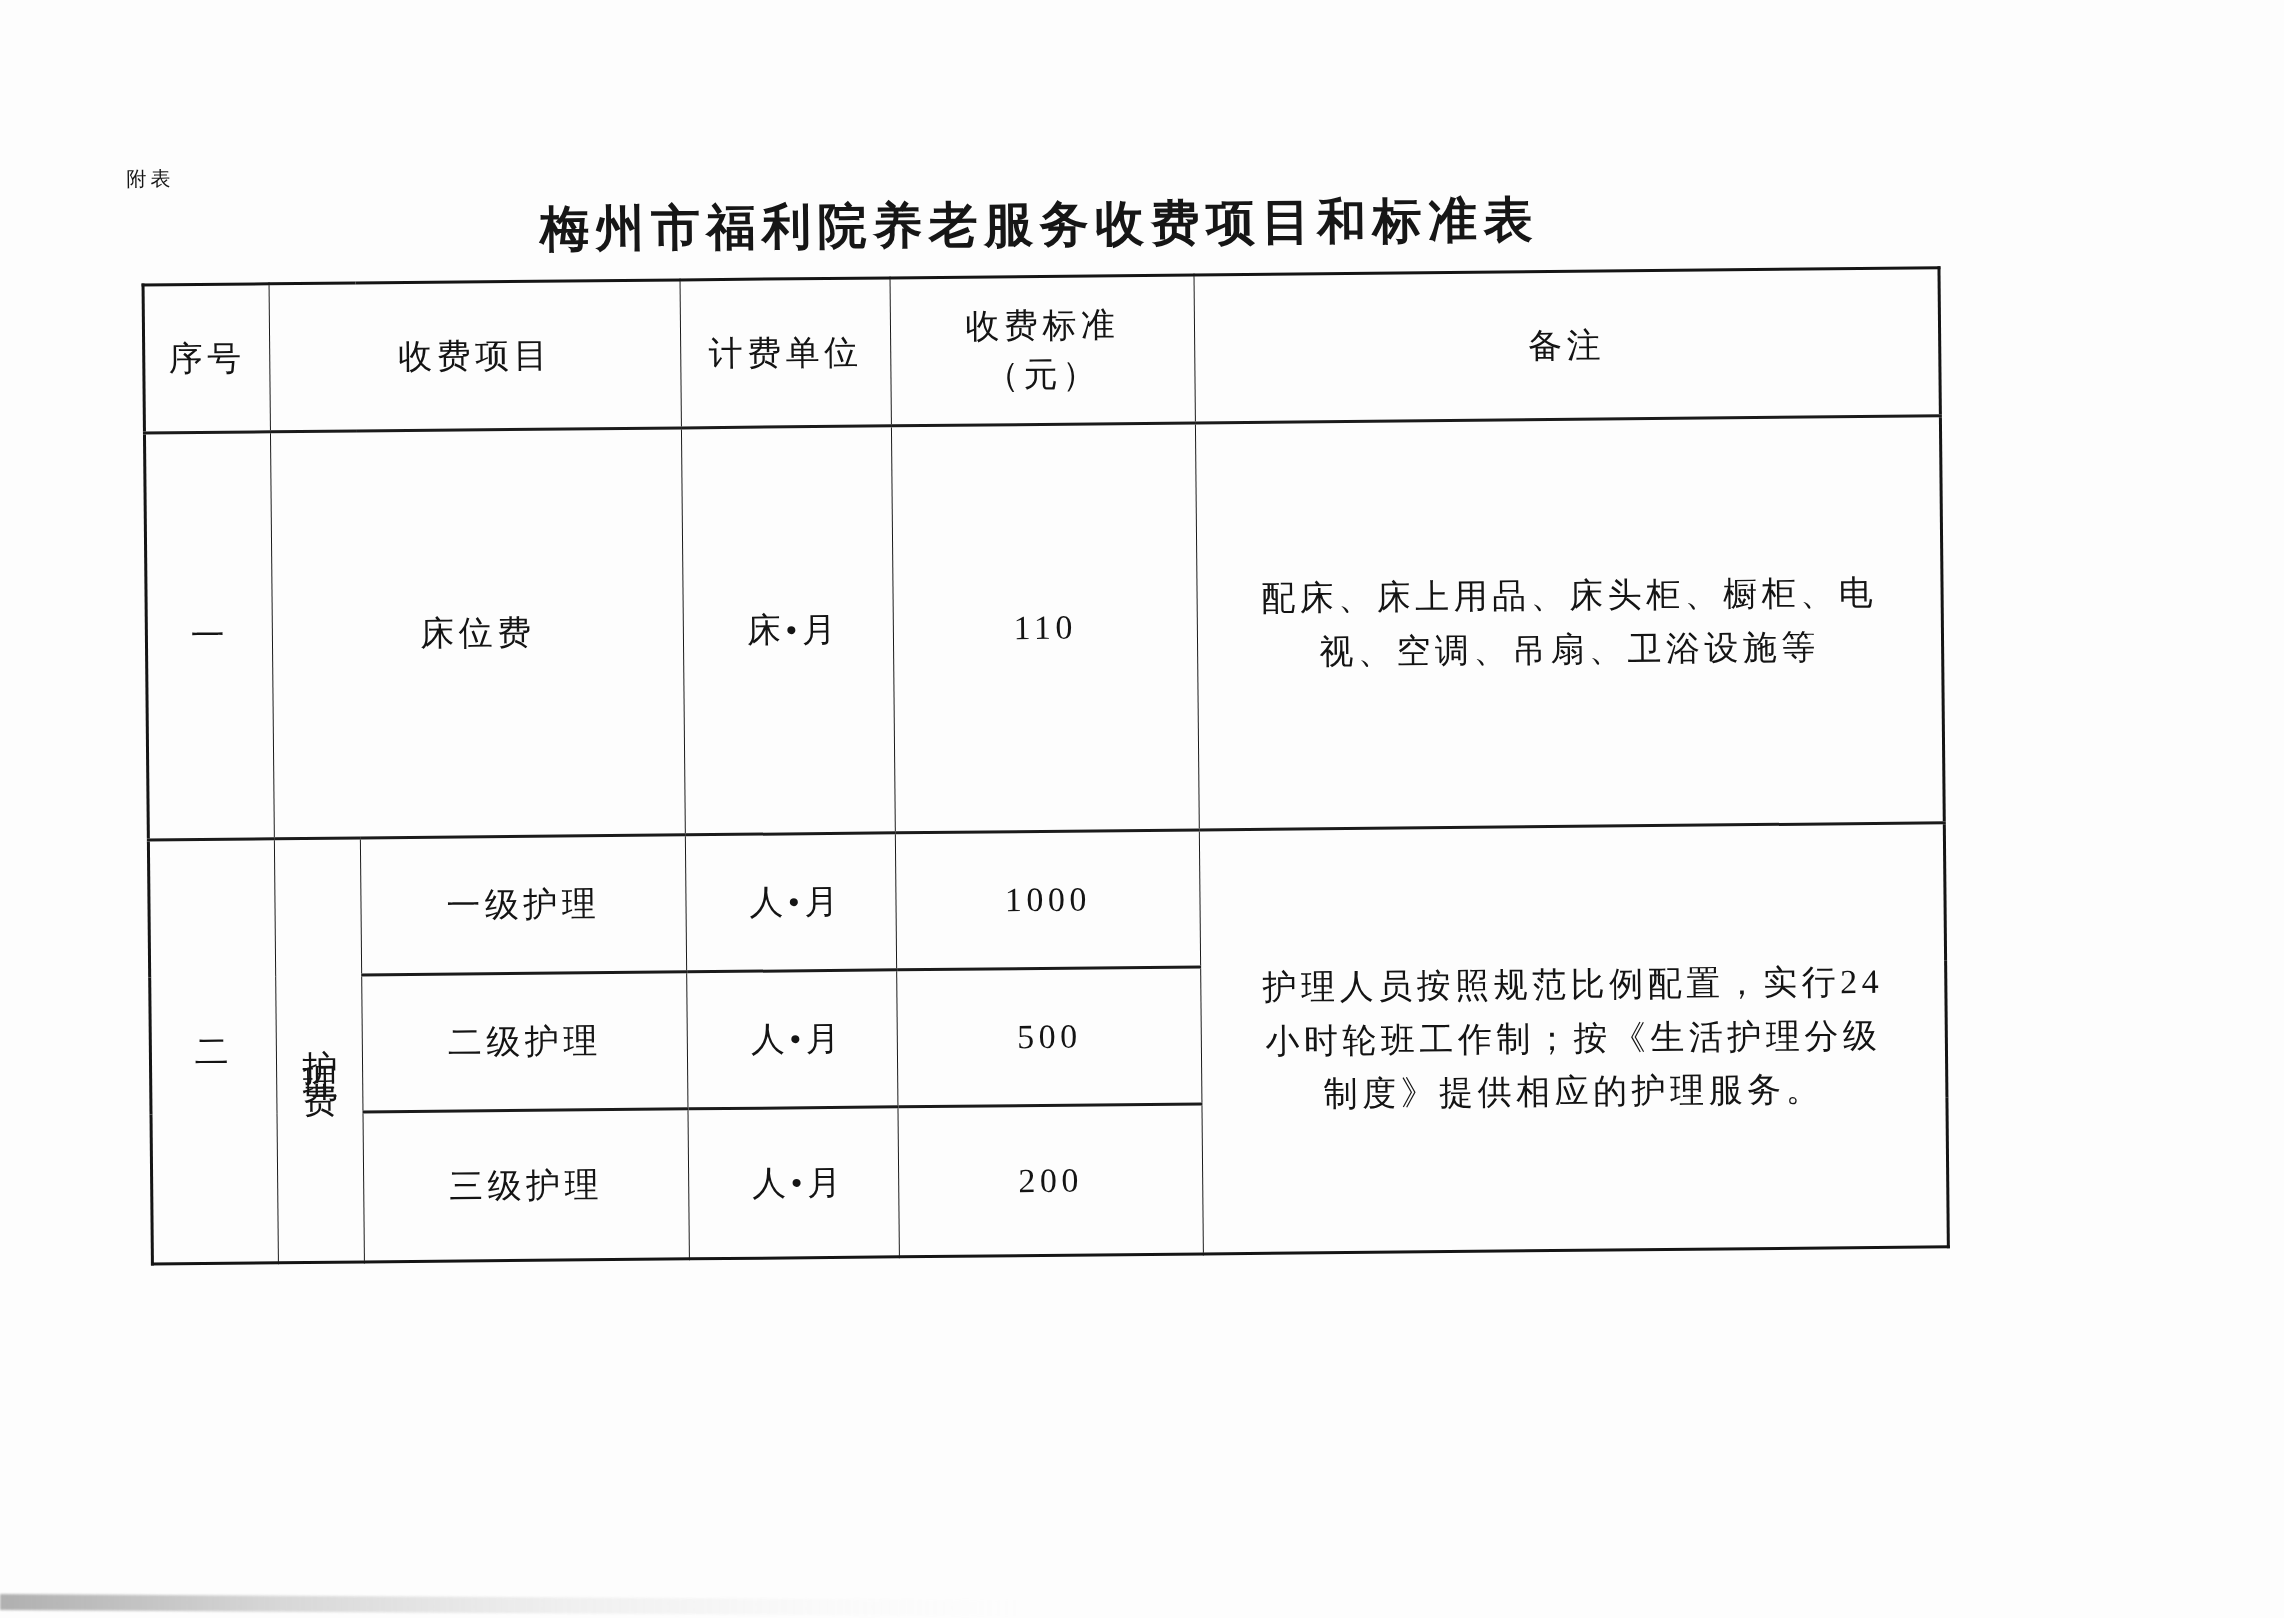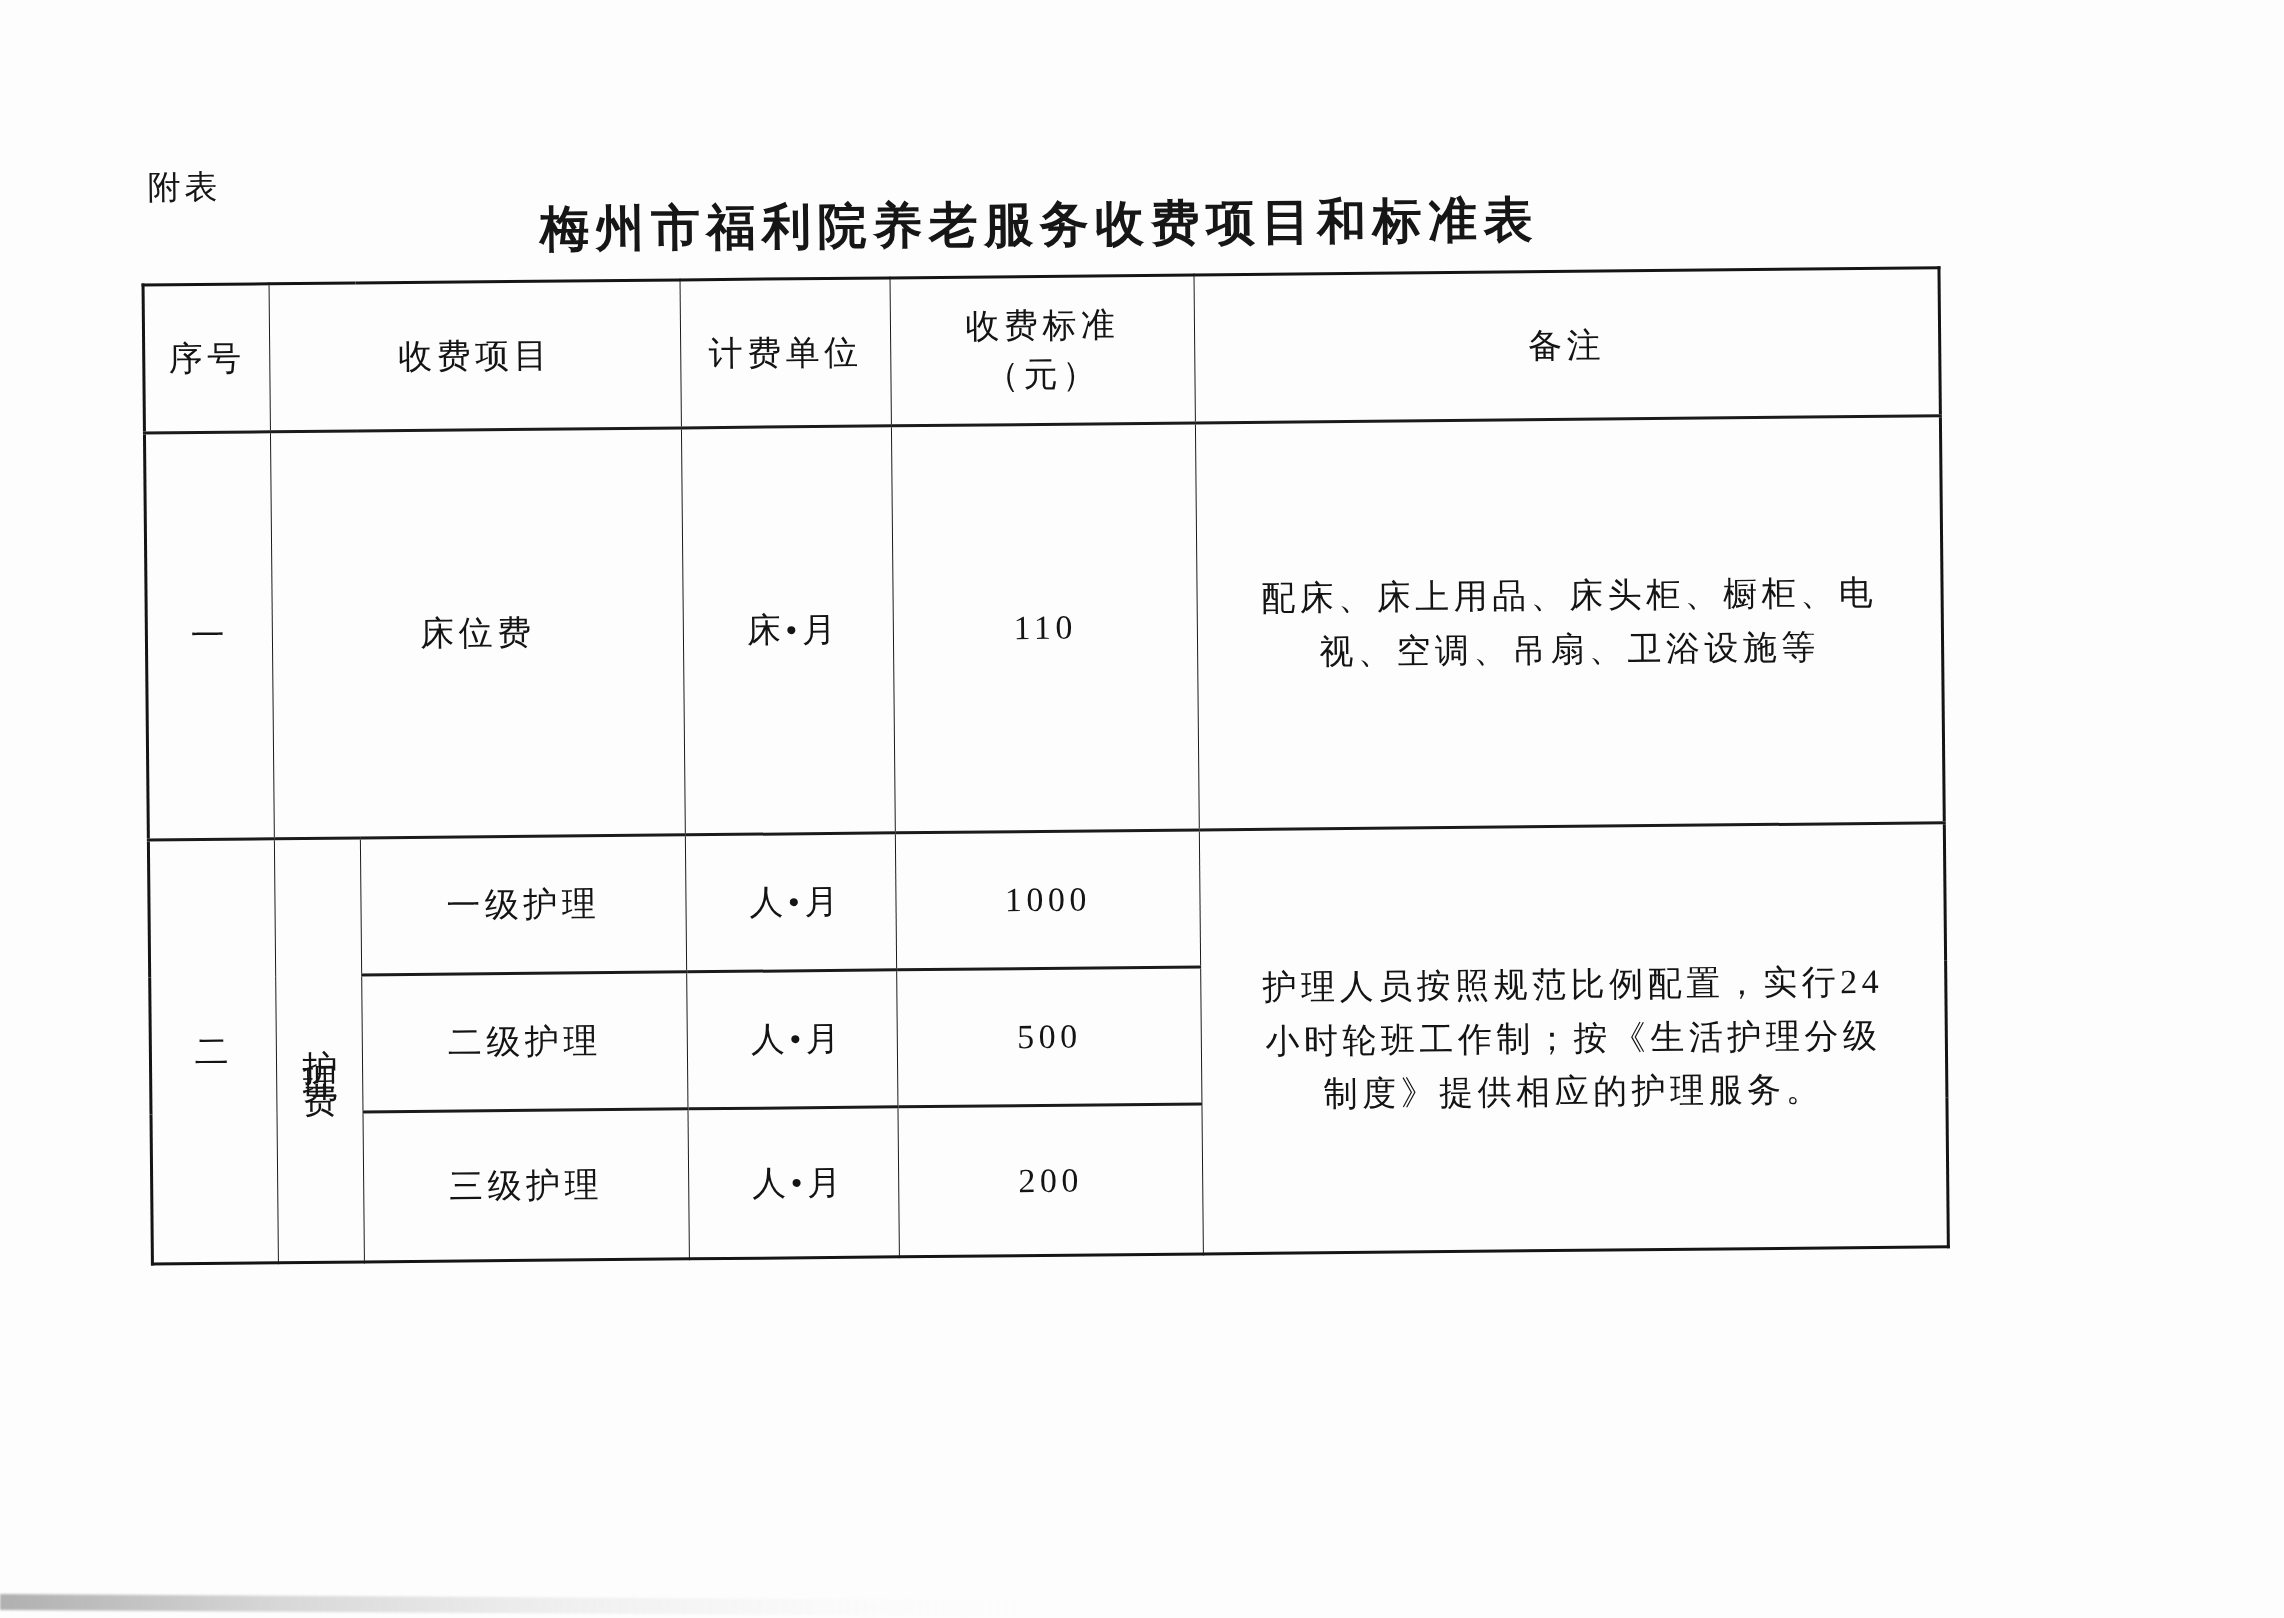--- a/index.html
+++ b/index.html
@@ -20,23 +20,23 @@
   }
   
   .sheet {
     position: absolute;
     inset: 0;
     transform: rotate(-0.55deg);
     transform-origin: 1036px 745px;
   }
   .appendix-label {
     position: absolute;
-    left: 153px;
+    left: 132px;
     top: 157px;
-    font-size: 33px;
+    font-size: 20px;
     letter-spacing: 3.9px;
   }
   .doc-title {
     position: absolute;
     left: 146px;
     top: 192px;
     width: 1797px;
     margin: 0;
     text-align: center;
     font-size: 49px;

